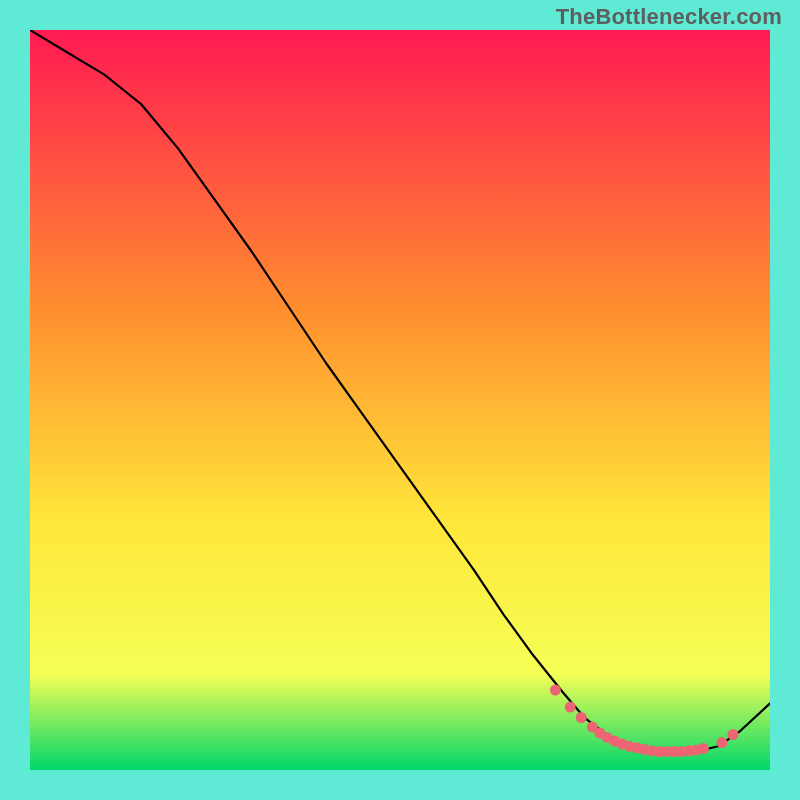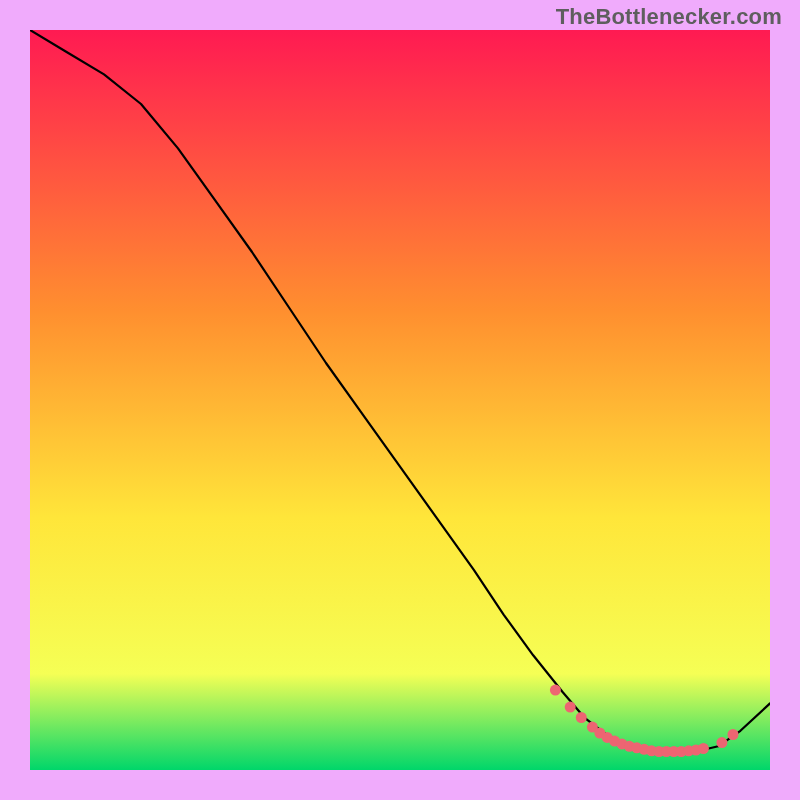--- a/index.html
+++ b/index.html
@@ -8,21 +8,21 @@
     width: 800px;
     height: 800px;
     background: #000;
     overflow: hidden;
     font-family: Arial, Helvetica, sans-serif;
   }
   .stage {
     position: relative;
     width: 800px;
     height: 800px;
-    background: #f0abfc;
+    background: #5eead4;
   }
   .watermark {
     position: absolute;
     top: 4px;
     right: 18px;
     color: #5e5e5e;
     font-size: 22px;
     font-weight: 600;
     letter-spacing: 0.2px;
     user-select: none;

